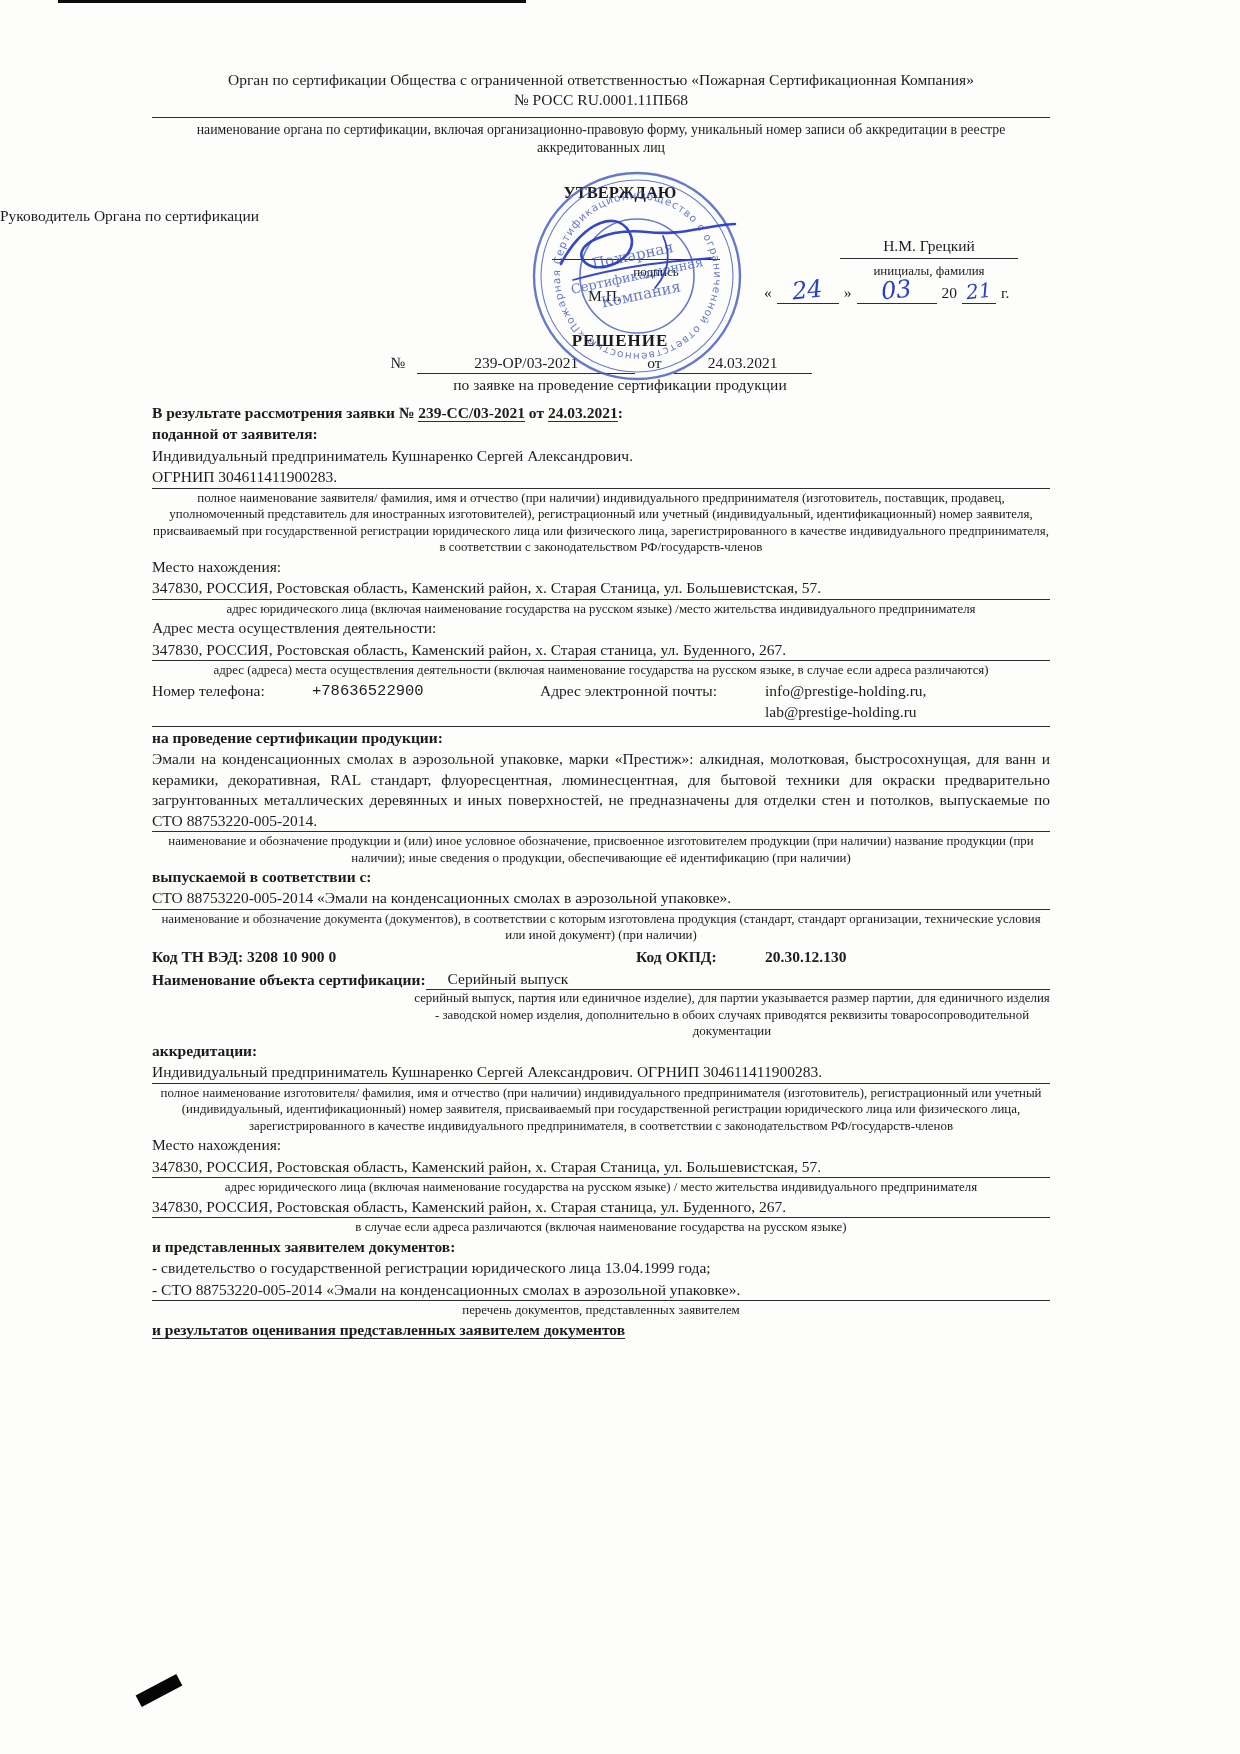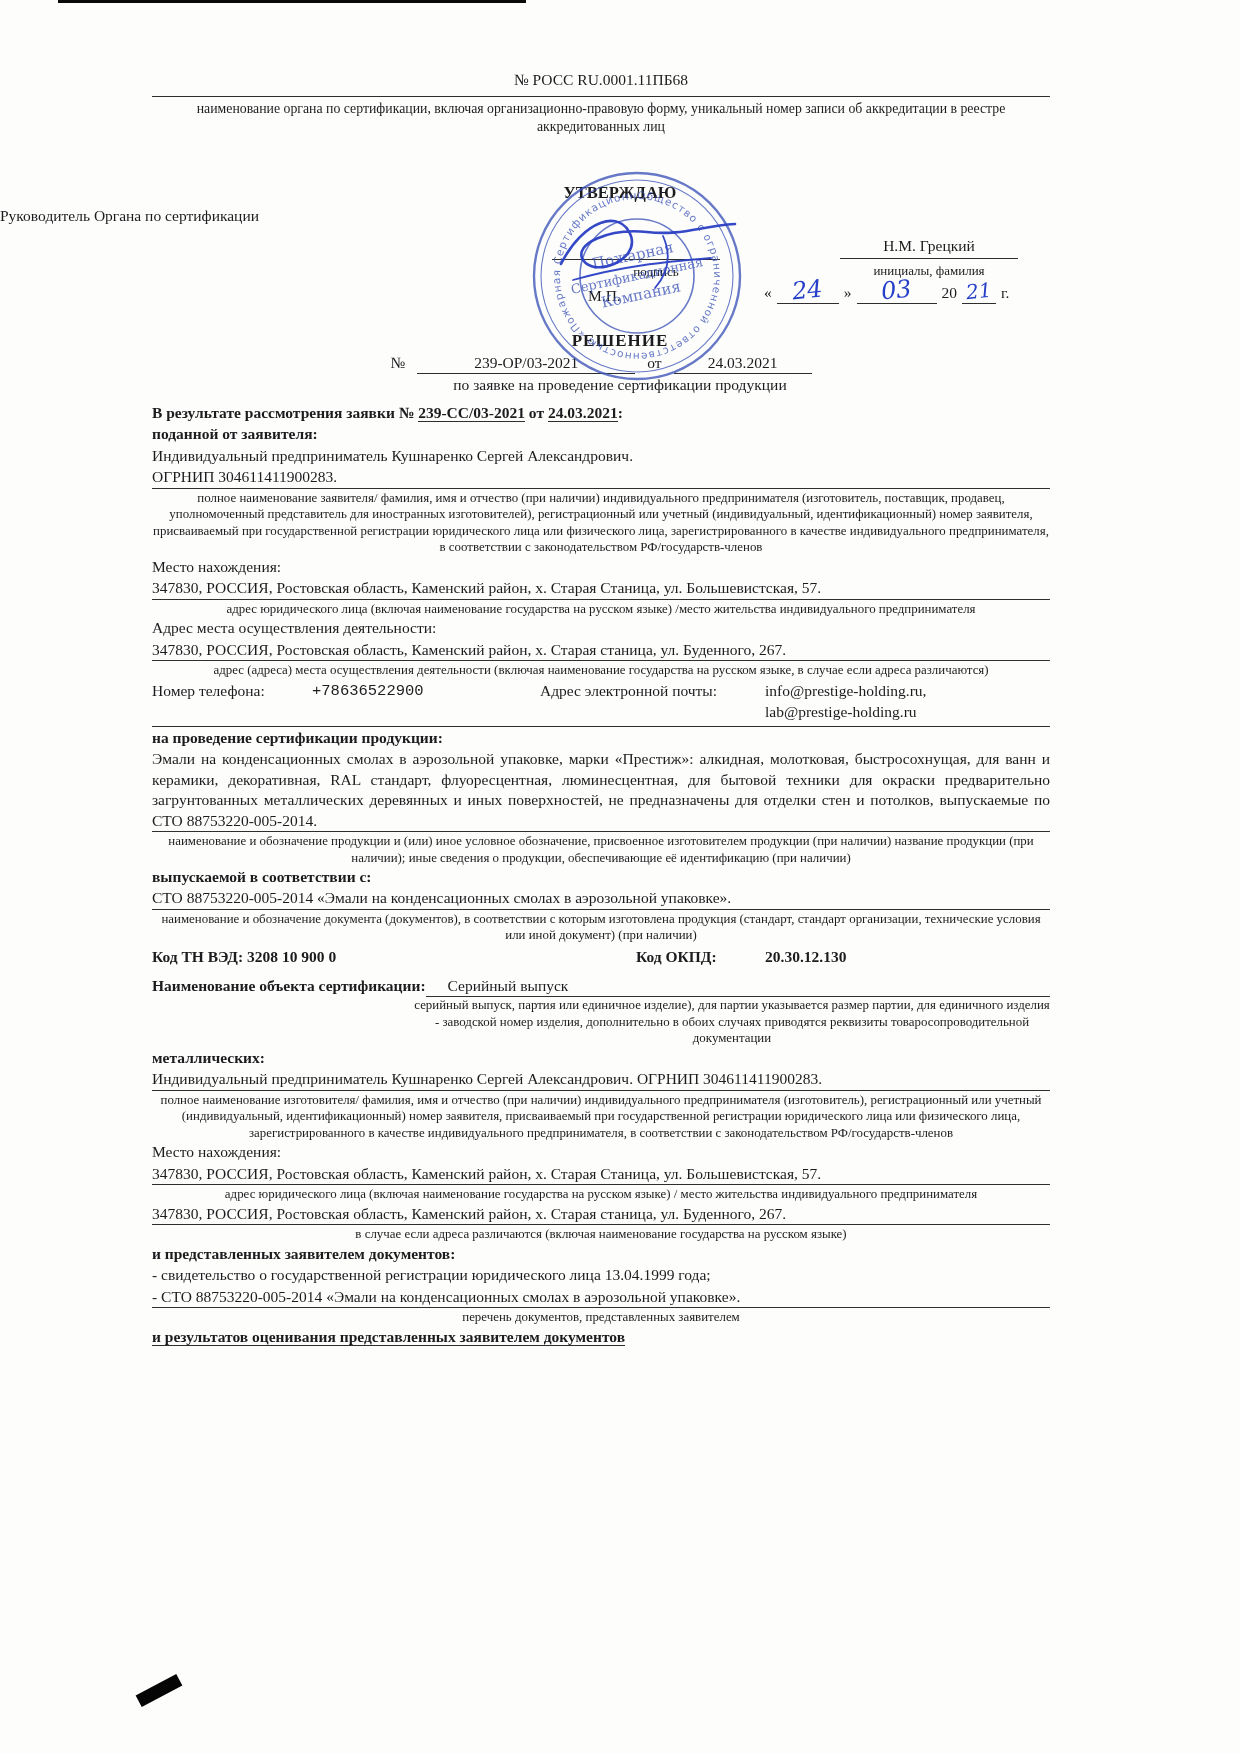--- a/index.html
+++ b/index.html
@@ -64,36 +64,37 @@
   .c-phone-val { left:160px;font-family:Liberation Mono, monospace; }
   .c-email-label { left:388px; }
   .c-email-val { left:613px; line-height:1.35; }
 
   .codes { position:relative; height:22px; margin-top:3px; font-weight:700; }
   .codes > span { position:absolute; top:0; }
   .c-tnved { left:0; }
   .c-okpd-l { left:484px; }
   .c-okpd-v { left:613px; }
 
-  .obj-row { display:flex; align-items:center; margin-top:7px; }
+  .obj-row { display:flex; align-items:flex-end; margin-top:0; }
   .obj-label { font-weight:700; white-space:nowrap; }
   .obj-val { flex:1; border-bottom:1.2px solid #2e2e30; padding-left:22px; }
   .obj-cap { margin-left:262px; width:636px; font-size:12.9px; line-height:1.28; text-align:center; }
 
   .sec { margin-top:4px; }
 </style>
 </head>
 <body>
 
 <div class="page">
 
   <div class="artifact-top"></div>
   <div class="artifact-bl"></div>
 
   <div class="hdr">
+    <div>Орган по сертификации Общества с ограниченной ответственностью «Пожарная Сертификационная Компания»</div>
     <div>№ РОСС RU.0001.11ПБ68</div>
     <div class="hdr-rule"></div>
     <div class="cap">наименование органа по сертификации, включая организационно-правовую форму, уникальный номер записи об аккредитации в реестре аккредитованных лиц</div>
   </div>
 
   <div class="abs approve-title">УТВЕРЖДАЮ</div>
   <div class="abs approve-sub">Руководитель Органа по сертификации</div>
 
   <div class="abs sig-line"></div>
   <div class="abs sig-cap">подпись</div>
@@ -194,21 +195,21 @@
       <span class="c-okpd-l">Код ОКПД:</span>
       <span class="c-okpd-v">20.30.12.130</span>
     </div>
 
     <div class="obj-row">
       <span class="obj-label">Наименование объекта сертификации:</span>
       <span class="obj-val">Серийный выпуск</span>
     </div>
     <div class="obj-cap">серийный выпуск, партия или единичное изделие), для партии указывается размер партии, для единичного изделия - заводской номер изделия, дополнительно в обоих случаях приводятся реквизиты товаросопроводительной документации</div>
 
-    <p class="b sec">металлических:</p>
+    <p class="b sec">аккредитации:</p>
     <p class="rule-b">Индивидуальный предприниматель Кушнаренко Сергей Александрович. ОГРНИП 304611411900283.</p>
     <p class="cap">полное наименование изготовителя/ фамилия, имя и отчество (при наличии) индивидуального предпринимателя (изготовитель), регистрационный или учетный (индивидуальный, идентификационный) номер заявителя, присваиваемый при государственной регистрации юридического лица или физического лица, зарегистрированного в качестве индивидуального предпринимателя, в соответствии с законодательством РФ/государств-членов</p>
 
     <p>Место нахождения:</p>
     <p class="rule-b">347830, РОССИЯ, Ростовская область, Каменский район, х. Старая Станица, ул. Большевистская, 57.</p>
     <p class="cap">адрес юридического лица (включая наименование государства на русском языке) / место жительства индивидуального предпринимателя</p>
 
     <p class="rule-b">347830, РОССИЯ, Ростовская область, Каменский район, х. Старая станица, ул. Буденного, 267.</p>
     <p class="cap">в случае если адреса различаются (включая наименование государства на русском языке)</p>
 

